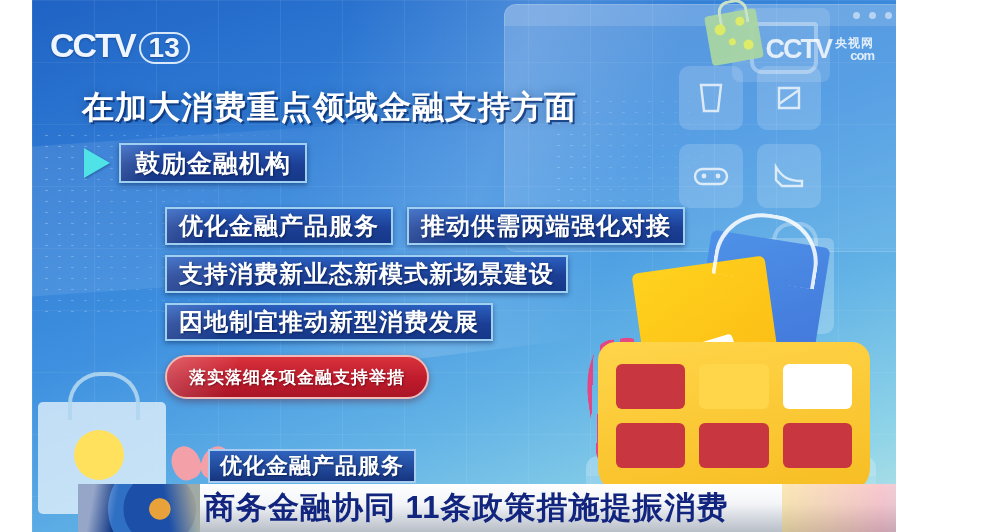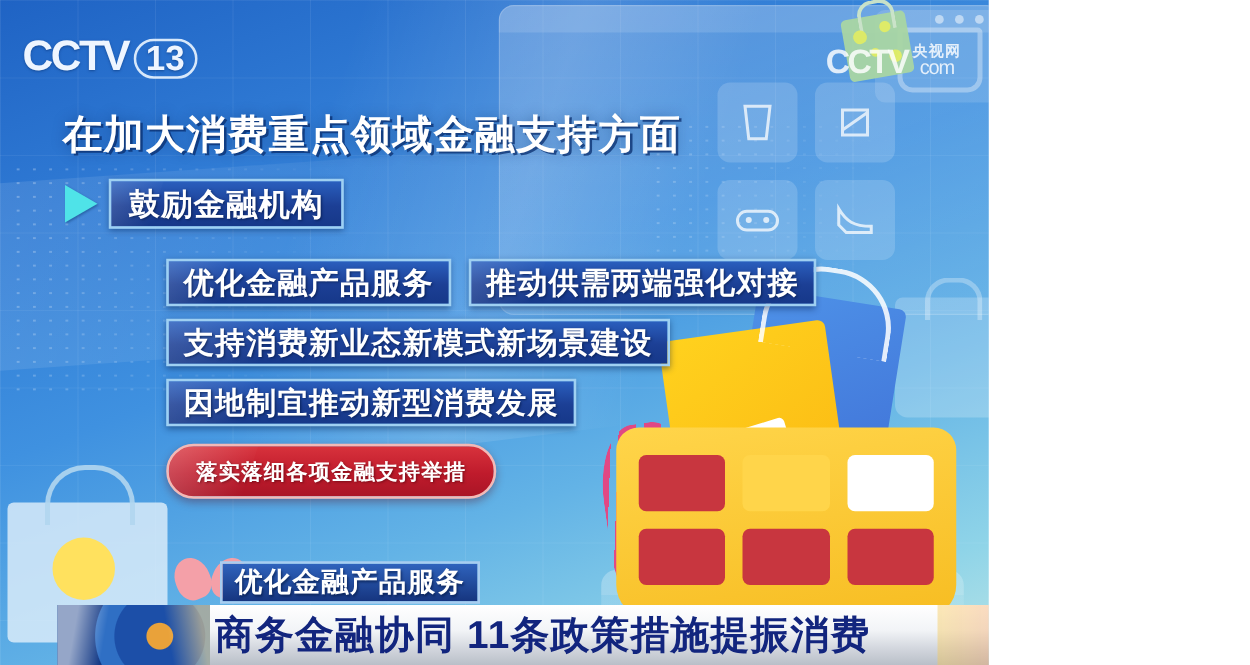--- a/index.html
+++ b/index.html
@@ -1,22 +1,23 @@
 <!DOCTYPE html>
 <html><head>
 <meta charset="utf-8">
 <style>
   html,body{margin:0;padding:0;}
   body{
     width:1000px;height:532px;overflow:hidden;
     font-family:"Liberation Sans","DejaVu Sans",sans-serif;
   }
   #screen{
-    position:relative;width:791px;height:532px;overflow:hidden;
+    position:relative;width:864px;height:532px;overflow:hidden;
     background:linear-gradient(160deg,#1f63c4 0%,#2f7ad4 22%,#3f91e0 45%,#63b3e6 68%,#8fd4e8 88%,#b9e4e6 100%);
+    margin-left:32px;
   }
 
   
   .bg-grid{
     position:absolute;inset:0;
     background-image:
       linear-gradient(to right,rgba(255,255,255,.07) 1px,transparent 1px),
       linear-gradient(to bottom,rgba(255,255,255,.055) 1px,transparent 1px);
     background-size:62px 62px;
   }
@@ -168,23 +169,23 @@
   }
   .logo .sub{
     margin-top:3px;text-align:center;color:#f2f8ff;font-size:19px;letter-spacing:10px;
     text-indent:10px;font-weight:bold;border-top:2px solid rgba(235,245,255,.75);padding-top:2px;
   }
 
   
   .watermark{position:absolute;right:22px;top:34px;color:rgba(255,255,255,.82);
     display:flex;align-items:center;gap:4px;}
   .watermark .w1{font-size:27px;font-weight:bold;letter-spacing:-2px;}
-  .watermark .w2{font-size:13px;line-height:1.02;text-align:center;}
+  .watermark .w2{font-size:13px;line-height:1.02;text-align:right;}
   .watermark .w2 b{display:block;font-size:12px;letter-spacing:1px;}
-  .watermark .w2 s{display:block;text-decoration:none;font-size:16px;font-weight:normal;letter-spacing:-1px;}
+  .watermark .w2 s{display:block;text-decoration:none;font-size:13px;font-weight:bold;letter-spacing:-1px;}
 
   
   .headline{
     position:absolute;left:50px;top:86px;font-size:32px;font-weight:bold;color:#fff;
     letter-spacing:1px;text-shadow:2px 2px 0 rgba(10,45,110,.75),0 0 10px rgba(0,40,100,.4);
   }
 
   
   .section-row{position:absolute;left:52px;top:143px;display:flex;align-items:center;gap:9px;}
   .tri{width:0;height:0;border-left:26px solid #4fe3e8;border-top:15px solid transparent;

